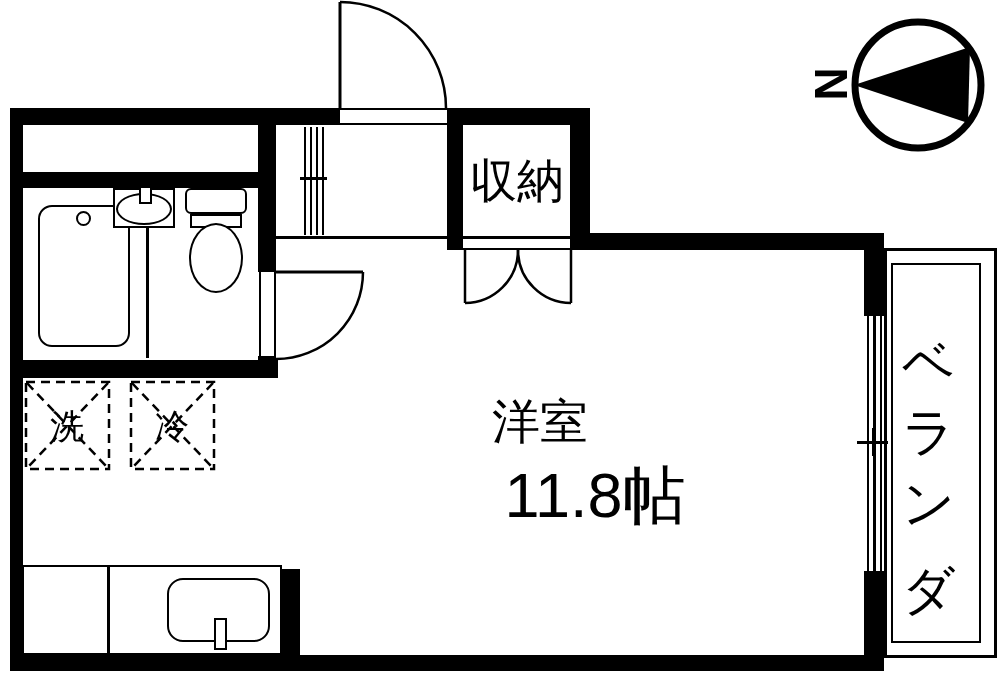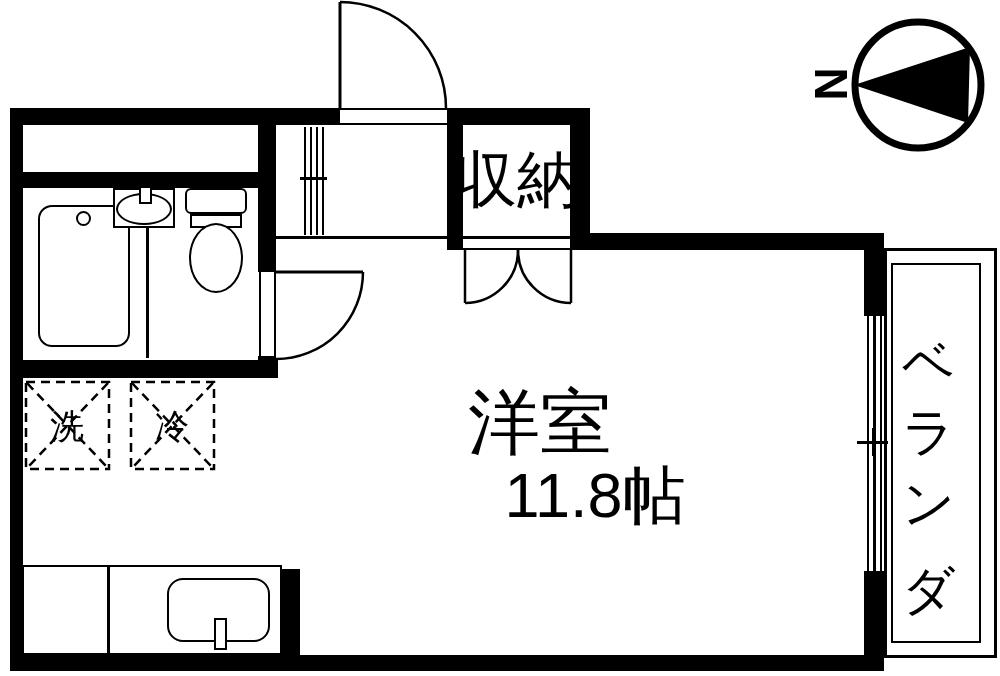--- a/index.html
+++ b/index.html
@@ -96,21 +96,21 @@
     <line x1="108" y1="383" x2="27" y2="468" stroke="#000" stroke-width="2.5" stroke-dasharray="9,6"></line>
 
     <rect x="131" y="382" width="83" height="87" fill="none" stroke="#000" stroke-width="2.5" stroke-dasharray="9,6"></rect>
     <line x1="132" y1="383" x2="213" y2="468" stroke="#000" stroke-width="2.5" stroke-dasharray="9,6"></line>
     <line x1="213" y1="383" x2="132" y2="468" stroke="#000" stroke-width="2.5" stroke-dasharray="9,6"></line>
 
     <circle cx="918" cy="85" r="63" fill="#fff" stroke="#000" stroke-width="7"></circle>
     <polygon points="854,85 970,47 968,123" fill="#000"></polygon>
   </svg>
 
-  <div class="label" style="left:540px;top:422px;font-size:72px;">洋室</div>
+  <div class="label" style="left:540px;top:422px;font-size:48px;">洋室</div>
   <div class="label" style="left:549px;top:495px;font-size:63px;margin-left:46px;">11.8帖</div>
-  <div class="label" style="left:517px;top:180px;font-size:62px;">収納</div>
+  <div class="label" style="left:517px;top:180px;font-size:47px;">収納</div>
   <div class="label" style="left:67px;top:426px;font-size:34px;">洗</div>
   <div class="label" style="left:172px;top:426px;font-size:34px;">冷</div>
   <div class="label" style="left:929px;top:450px;font-size:52px;writing-mode:vertical-rl;letter-spacing:14px;transform:translate(-50%,-50%);">ベランダ</div>
   <div class="label" style="left:831px;top:84px;font-size:46px;font-weight:bold;transform:translate(-50%,-50%) rotate(-90deg);">N</div>
 
 </div>
 
 </body></html>

